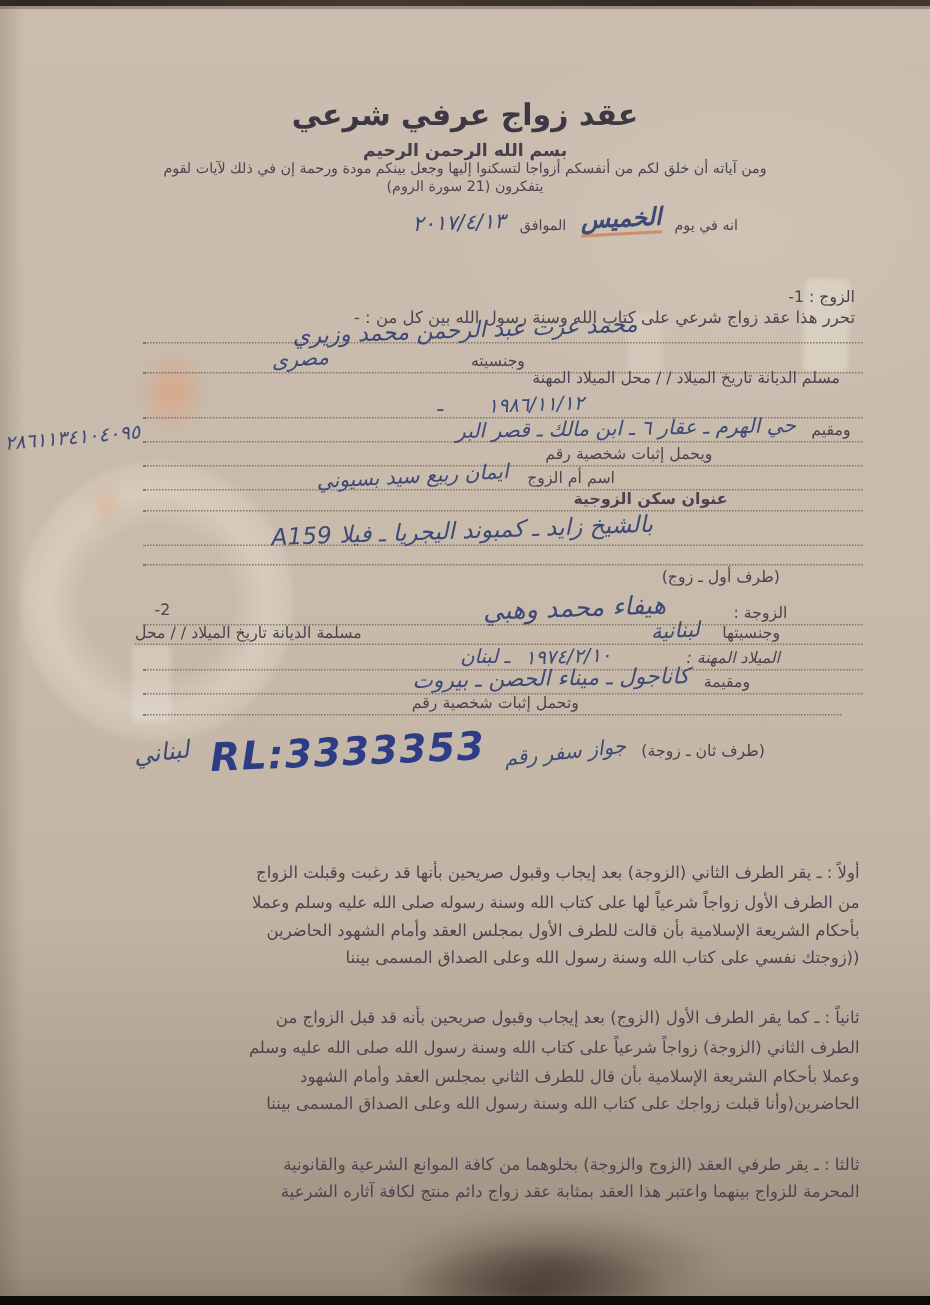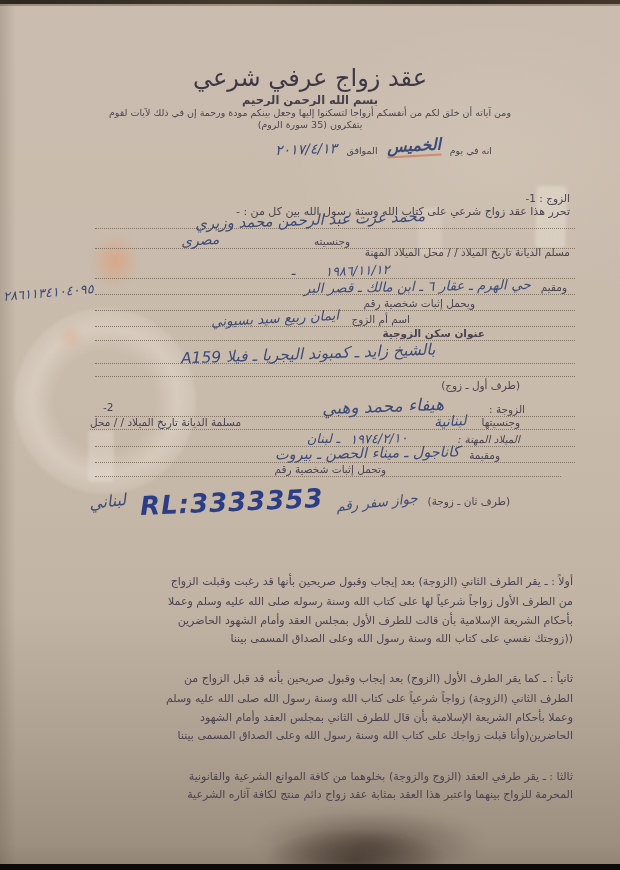--- a/index.html
+++ b/index.html
@@ -42,24 +42,24 @@
   <div class="leftshade"></div>
   <div class="circle-wm"></div>
   <div class="ghost" style="left:536px;top:186px;width:30px;height:62px;transform:rotate(2deg);"></div>
   <div class="ghost" style="left:88px;top:430px;width:26px;height:52px;background:rgba(240,233,221,0.30);"></div>
   <div class="ghost" style="left:418px;top:208px;width:24px;height:46px;background:rgba(240,233,221,0.22);"></div>
   <div class="blob" style="left:90px;top:232px;width:50px;height:58px;background:radial-gradient(ellipse, rgba(233,146,100,0.50), rgba(233,146,100,0) 70%);"></div>
   <div class="blob" style="left:58px;top:322px;width:26px;height:30px;background:radial-gradient(ellipse, rgba(233,146,100,0.28), rgba(233,146,100,0) 70%);"></div>
   <div class="botblob"></div>
   <div class="botedge"></div>
 
-  <div class="center" style="top:64px;font-size:24px;font-weight:normal;color:#3e3844;letter-spacing:1px;">عقد زواج عرفي شرعي</div>
+  <div class="center" style="top:64px;font-size:20px;font-weight:bold;color:#3e3844;letter-spacing:1px;">عقد زواج عرفي شرعي</div>
   <div class="center" style="top:93px;font-size:11.5px;font-weight:bold;color:#46404d;">بسم الله الرحمن الرحيم</div>
   <div class="center" style="top:107px;font-size:9.5px;color:#4c4552;">ومن آياته أن خلق لكم من أنفسكم أزواجا لتسكنوا إليها وجعل بينكم مودة ورحمة إن في ذلك لآيات لقوم</div>
-  <div class="center" style="top:119px;font-size:9.5px;color:#4c4552;">يتفكرون (35 سورة الروم)</div>
+  <div class="center" style="top:119px;font-size:9.5px;color:#4c4552;">يتفكرون (21 سورة الروم)</div>
 
   <div class="row" style="top:133px;right:128px;left:100px;height:24px;gap:9px;">
     <span class="p" style="font-size:9.5px;">انه في يوم</span>
     <span class="h" style="font-size:16px;font-weight:bold;transform:rotate(-3deg);border-bottom:2px solid rgba(200,90,40,0.50);">الخميس</span>
     <span class="p" style="font-size:9.5px;">الموافق</span>
     <span class="h" style="font-size:14px;transform:rotate(-2deg);">٢٠١٧/٤/١٣</span>
   </div>
 
   <div class="row" style="top:177px;right:50px;">
     <span class="p" style="font-size:11px;margin-top:28px;">تحرر هذا عقد زواج شرعي على كتاب الله وسنة رسول الله بين كل من : -</span>
@@ -70,21 +70,21 @@
 
   <div class="row dotted" style="top:204px;right:45px;left:95px;height:24px;">
     <span class="h" style="font-size:15px;margin-right:150px;transform:rotate(-2deg);">محمد عزت عبد الرحمن محمد وزيري</span>
   </div>
 
   <div class="row dotted" style="top:230px;right:45px;left:95px;height:18px;">
     <span class="p" style="margin-right:225px;">وجنسيته</span>
     <span class="h" style="font-size:14px;margin-right:95px;transform:rotate(-4deg);">مصرى</span>
   </div>
 
-  <div class="row" style="top:246px;right:50px;margin-left:32px;">
+  <div class="row" style="top:246px;right:60px;margin-left:32px;">
     <span class="p">مسلم الديانة تاريخ الميلاد / / محل الميلاد المهنة</span>
   </div>
 
   <div class="row dotted" style="top:260px;right:45px;left:95px;height:18px;">
     <span class="h" style="font-size:13px;margin-right:185px;transform:rotate(-2deg);">١٩٨٦/١١/١٢</span>
     <span class="h" style="font-size:13px;margin-right:30px;">ـ</span>
   </div>
 
   <div class="row dotted" style="top:276px;right:45px;left:95px;height:18px;">
     <span class="p" style="margin-right:8px;">ومقيم</span>

